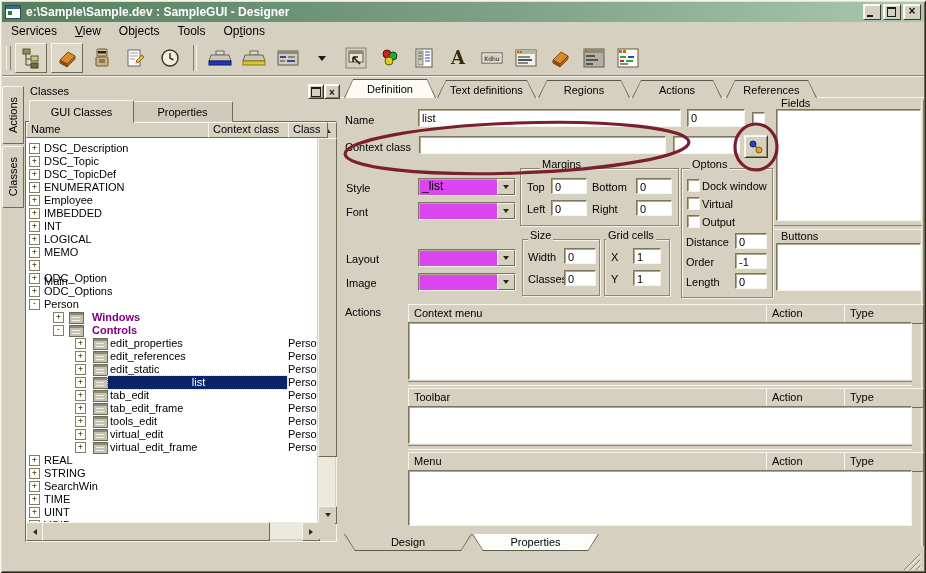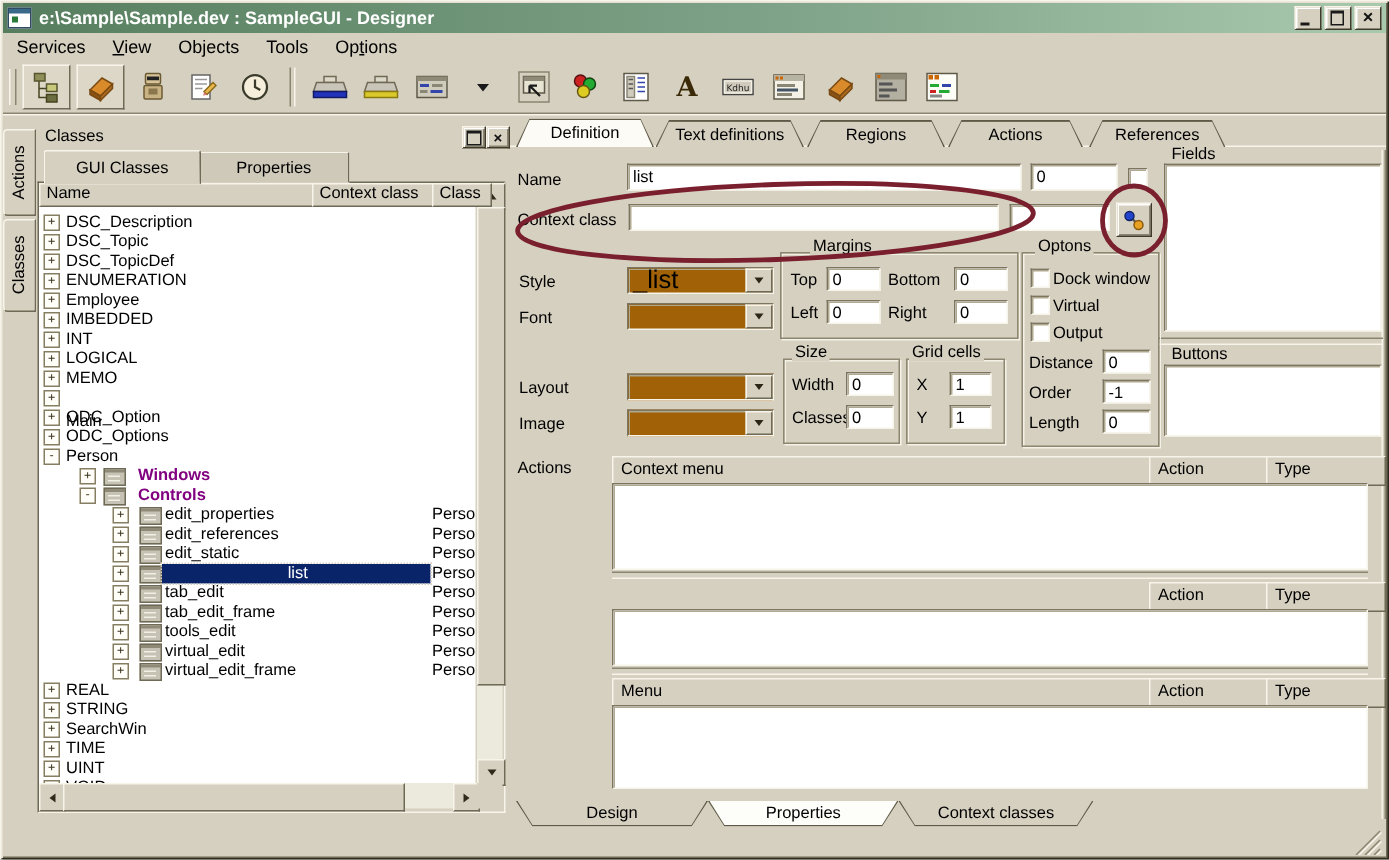--- a/index.html
+++ b/index.html
@@ -82,22 +82,22 @@
   .albl{position:absolute;font-size:11px;white-space:nowrap;}
   .fld{position:absolute;background:#fff;border:1px solid;border-color:#7c7560 #f7f4ea #f7f4ea #7c7560;
     box-shadow:inset 1px 1px 0 #b0a98f;font-size:11px;line-height:14px;padding:1px 3px;white-space:nowrap;overflow:hidden;}
   .listbox{position:absolute;background:#fff;border:1px solid;border-color:#7c7560 #f7f4ea #f7f4ea #7c7560;
     box-shadow:inset 1px 1px 0 #b0a98f;}
   .cb{position:absolute;width:11px;height:11px;background:#fff;border:1px solid;
     border-color:#7c7560 #f7f4ea #f7f4ea #7c7560;box-shadow:inset 1px 1px 0 #b0a98f;}
   .btn{position:absolute;background:#d6d0c0;border:1px solid;border-color:#f7f4ea #3f3b2b #3f3b2b #f7f4ea;
     box-shadow:inset 1px 1px 0 #fff, inset -1px -1px 0 #8a8570;display:flex;align-items:center;justify-content:center;}
   .combo{position:absolute;height:18px;}
-  .combo-t{position:absolute;inset:0;background:#a16207;border:1px solid;border-color:#7c7560 #f7f4ea #f7f4ea #7c7560;
-    box-shadow:inset 1px 1px 0 #b0a98f;font-size:17px;line-height:15px;padding:0 3px;overflow:hidden;white-space:nowrap;}
+  .combo-t{position:absolute;inset:0;background:#d946ef;border:1px solid;border-color:#7c7560 #f7f4ea #f7f4ea #7c7560;
+    box-shadow:inset 1px 1px 0 #b0a98f;font-size:12px;line-height:15px;padding:0 3px;overflow:hidden;white-space:nowrap;}
   .combo-b{position:absolute;right:1px;top:1px;bottom:1px;width:16px;background:#d6d0c0;
     border:1px solid;border-color:#f7f4ea #6f6a56 #6f6a56 #f7f4ea;display:flex;align-items:center;justify-content:center;}
   .tri-d{width:0;height:0;border-left:3px solid transparent;border-right:3px solid transparent;border-top:4px solid #2a2718;}
   .gbox{position:absolute;border:1px solid #8d8670;box-shadow:1px 1px 0 #f4f1e6, inset 1px 1px 0 #f4f1e6;}
   .gcap{position:absolute;font-size:11px;background:#d6d0c0;padding:0 2px;z-index:2;white-space:nowrap;}
   .hcell2{position:absolute;height:18px;background:#d6d0c0;border:1px solid;
     border-color:#f7f4ea #6f6a56 #6f6a56 #f7f4ea;font-size:11px;line-height:16px;padding:0 5px;overflow:hidden;white-space:nowrap;}
   .hsplit{position:absolute;height:3px;border-top:1px solid #8a8570;border-bottom:1px solid #f7f4ea;}
   .x-glyph:after{content:"\00d7";font:bold 10px "Liberation Sans",sans-serif;color:#111;}
   .float-glyph{width:8px;height:7px;border:1px solid #1a1a1a;border-top-width:2px;background:#d6d0c0;}
@@ -587,27 +587,25 @@
     </div>
     <div class="ttab" style="left: 726px; width: 91px;">
       <span>References</span>
     </div>
     <div class="btab" style="left: 344px; width: 128px;">
       <span>Design</span>
     </div>
     <div class="btab active" style="left: 472px; width: 127px;">
       <span>Properties</span>
     </div>
-    <div class="btab" style="left: 599px; width: 130px;">
-      <span>Context classes</span>
-    </div>
     <div class="hcell2" style="left: 408px; top: 304px; width: 358px;">Context menu</div>
     <div class="hcell2" style="left: 766px; top: 304px; width: 78px;">Action</div>
     <div class="hcell2" style="left: 844px; top: 304px; width: 68px;">Type</div>
     <div class="listbox" style="left: 408px; top: 322px; width: 502px; height: 56px;"></div>
+    <div class="hcell2" style="left: 408px; top: 388px; width: 358px;">Toolbar</div>
     <div class="hcell2" style="left: 766px; top: 388px; width: 78px;">Action</div>
     <div class="hcell2" style="left: 844px; top: 388px; width: 68px;">Type</div>
     <div class="listbox" style="left: 408px; top: 406px; width: 502px; height: 36px;"></div>
     <div class="hcell2" style="left: 408px; top: 452px; width: 358px;">Menu</div>
     <div class="hcell2" style="left: 766px; top: 452px; width: 78px;">Action</div>
     <div class="hcell2" style="left: 844px; top: 452px; width: 68px;">Type</div>
     <div class="listbox" style="left: 408px; top: 470px; width: 502px; height: 54px;"></div>
   </div>
 
 </body></html>

